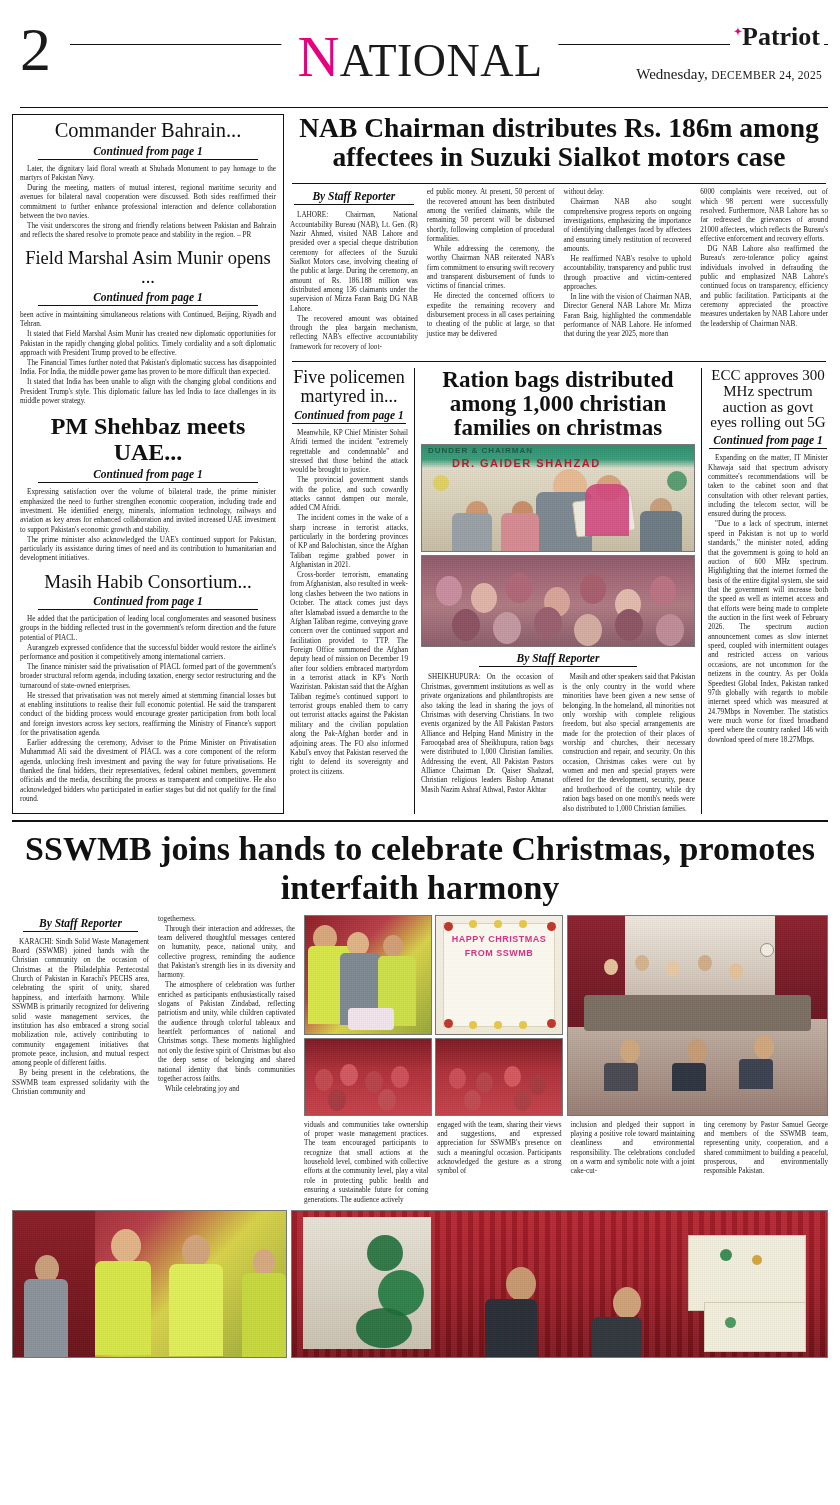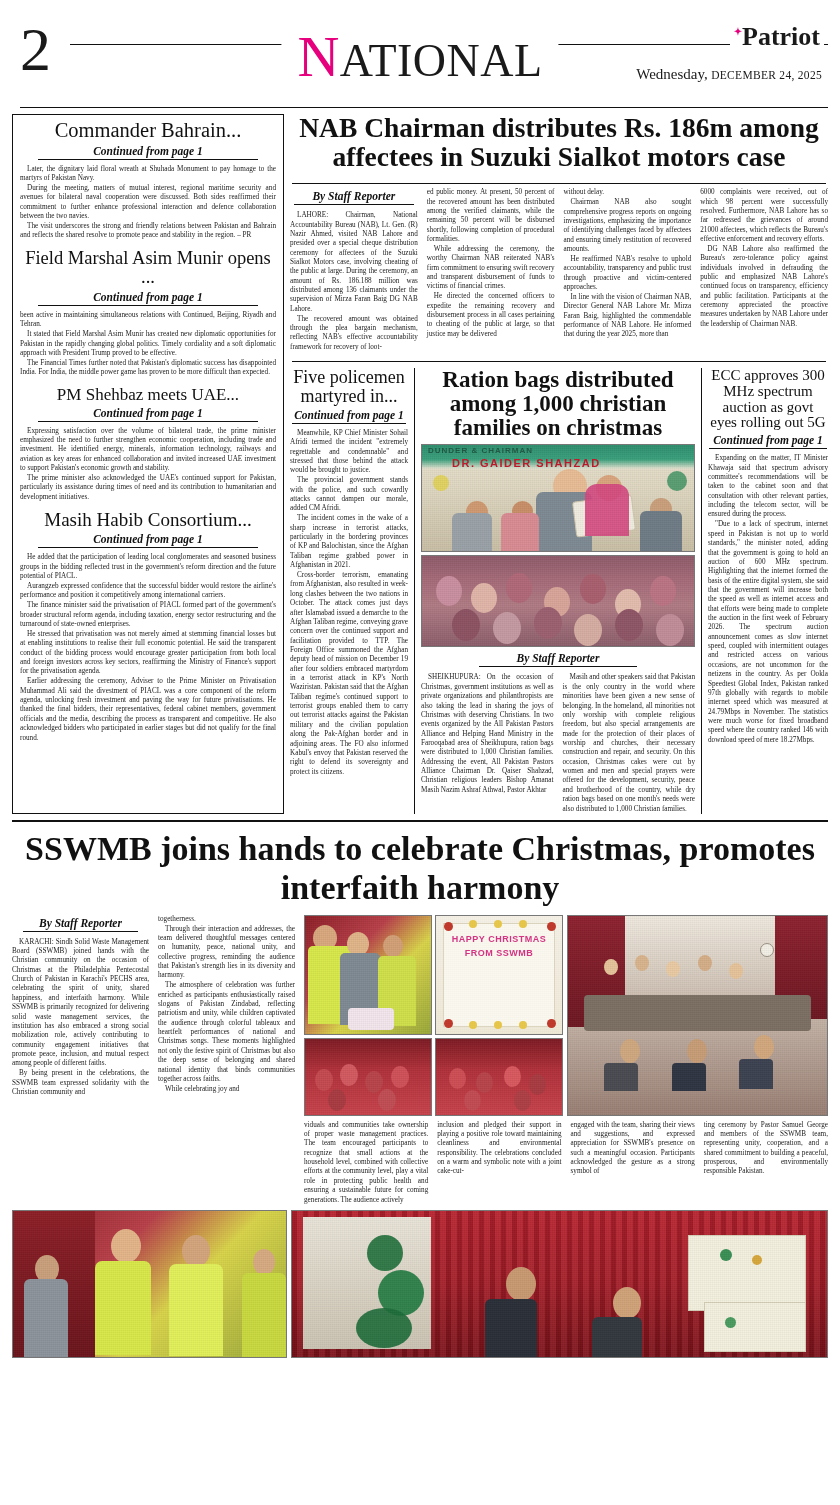--- a/index.html
+++ b/index.html
@@ -181,21 +181,21 @@
   }
   .cols-4 {
     display: flex;
     gap: 9px;
     margin-top: 4px;
   }
   .cols-4 > div { flex: 1 1 0; min-width: 0; }
 
   .rail-title-1 { font-size: 20.5px; }
   .rail-title-2 { font-size: 18.5px; }
-  .rail-title-3 { font-size: 17px; font-weight: 400; }
+  .rail-title-3 { font-size: 24px; font-weight: 700; }
   .rail-title-4 { font-size: 19px; }
 
   .five-head { font-size: 18px; }
   .ration-head { font-size: 23px; padding: 0 4px; }
   .ecc-head { font-size: 15px; }
 
   .photo {
     position: relative;
     overflow: hidden;
     background: #cbb;
@@ -280,20 +280,21 @@
         </div>
       </div>
 
       <div style="margin-top:8px">
         <div class="hl-serif-light rail-title-2">Field Marshal Asim Munir opens ...</div>
         <div class="cont-line">Continued from page 1</div>
         <div class="body-txt">
           <p style="text-indent:0">been active in maintaining simultaneous relations with Continued, Beijing, Riyadh and Tehran.</p>
           <p>It stated that Field Marshal Asim Munir has created new diplomatic opportunities for Pakistan in the rapidly changing global politics. Timely cordiality and a soft diplomatic approach with President Trump proved to be effective.</p>
           <p>The Financial Times further noted that Pakistan's diplomatic success has disappointed India. For India, the middle power game has proven to be more difficult than expected.</p>
+          <p>It stated that India has been unable to align with the changing global conditions and President Trump's style. This diplomatic failure has led India to face challenges in its middle power strategy.</p>
         </div>
       </div>
 
       <div style="margin-top:8px">
         <div class="hl-serif-light rail-title-3">PM Shehbaz meets UAE...</div>
         <div class="cont-line">Continued from page 1</div>
         <div class="body-txt">
           <p>Expressing satisfaction over the volume of bilateral trade, the prime minister emphasized the need to further strengthen economic cooperation, including trade and investment. He identified energy, minerals, information technology, railways and aviation as key areas for enhanced collaboration and invited increased UAE investment to support Pakistan's economic growth and stability.</p>
           <p>The prime minister also acknowledged the UAE's continued support for Pakistan, particularly its assistance during times of need and its contribution to humanitarian and development initiatives.</p>
         </div>
@@ -527,24 +528,24 @@
             <div style="position:absolute;left:66%;top:72%;width:34px;height:30px;background:#3c4250;border-radius:4px 4px 0 0"></div>
             <div class="noise"></div>
           </div>
         </div>
 
         <div style="display:flex;gap:9px;margin-top:5px">
           <div style="flex:1 1 0;min-width:0" class="body-txt">
             <p style="text-indent:0">viduals and communities take ownership of proper waste management practices. The team encouraged participants to recognize that small actions at the household level, combined with collective efforts at the community level, play a vital role in protecting public health and ensuring a sustainable future for coming generations. The audience actively</p>
           </div>
           <div style="flex:1 1 0;min-width:0" class="body-txt">
+            <p style="text-indent:0">engaged with the team, sharing their views and suggestions, and expressed appreciation for SSWMB's presence on such a meaningful occasion. Participants acknowledged the gesture as a strong symbol of</p>
+          </div>
+          <div style="flex:1 1 0;min-width:0" class="body-txt">
             <p style="text-indent:0">inclusion and pledged their support in playing a positive role toward maintaining cleanliness and environmental responsibility. The celebrations concluded on a warm and symbolic note with a joint cake-cut-</p>
-          </div>
-          <div style="flex:1 1 0;min-width:0" class="body-txt">
-            <p style="text-indent:0">engaged with the team, sharing their views and suggestions, and expressed appreciation for SSWMB's presence on such a meaningful occasion. Participants acknowledged the gesture as a strong symbol of</p>
           </div>
           <div style="flex:1 1 0;min-width:0" class="body-txt">
             <p style="text-indent:0">ting ceremony by Pastor Samuel George and members of the SSWMB team, representing unity, cooperation, and a shared commitment to building a peaceful, prosperous, and environmentally responsible Pakistan.</p>
           </div>
         </div>
       </div>
     </div>
 
     <div style="display:flex;gap:4px;margin-top:5px">
       <div class="photo ph-vest" style="width:275px;flex:0 0 275px;height:148px">

